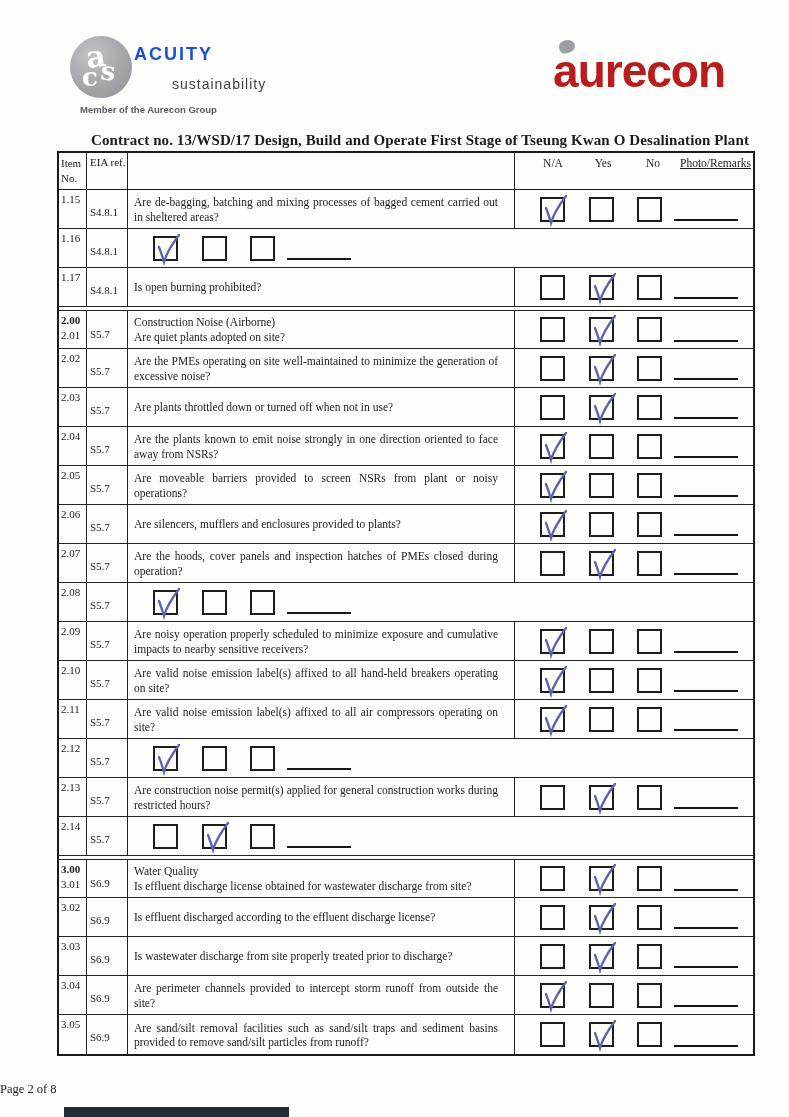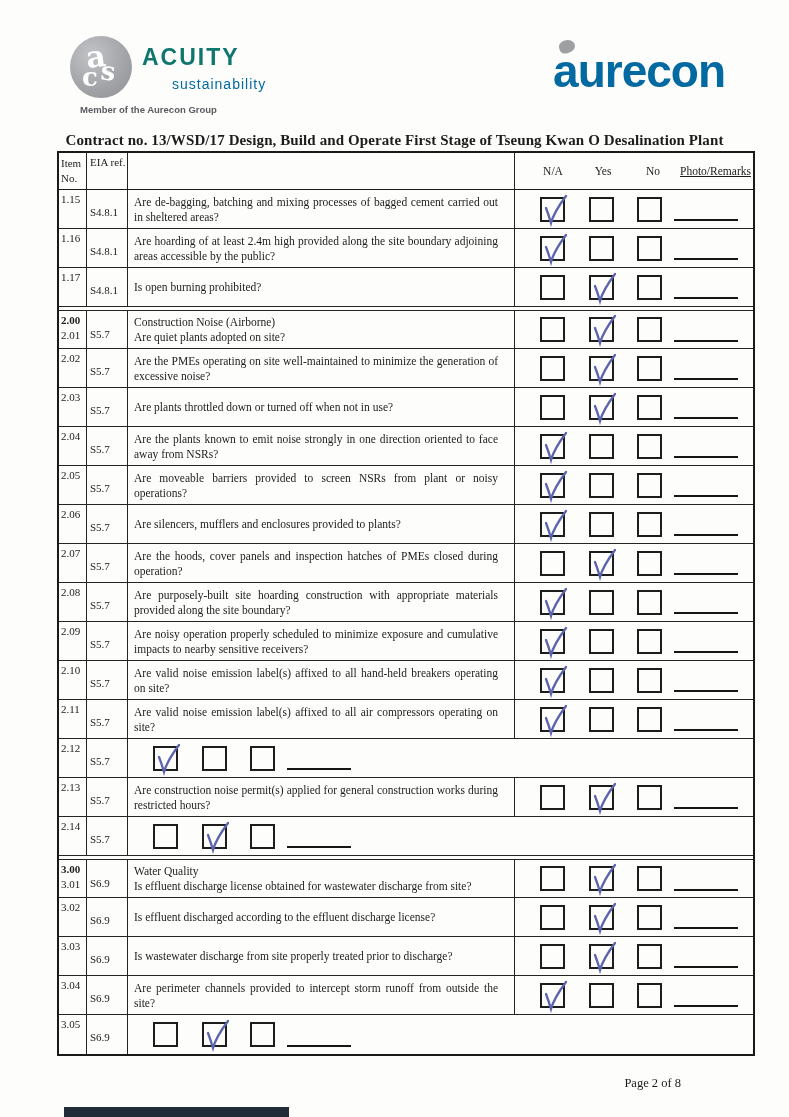--- a/index.html
+++ b/index.html
@@ -11,34 +11,34 @@
   .doc-header { display:flex; justify-content:space-between; align-items:flex-start;
                 padding:36px 58px 0 66px; }
   .acuity { position:relative; width:260px; height:86px; }
   .acs-circle { position:absolute; left:4px; top:0; width:62px; height:62px; border-radius:50%;
                 background:radial-gradient(circle at 35% 30%, #c2c3c6 0%, #a3a5a8 55%, #8e9093 100%); }
   .acs-circle span { position:absolute; color:#fff; font-family:"DejaVu Serif", serif;
                      font-weight:bold; line-height:1; }
   .acs-a { font-size:30px; left:16px; top:6px; transform:rotate(-8deg); }
   .acs-c { font-size:26px; left:12px; top:28px; }
   .acs-s { font-size:26px; left:31px; top:22px; transform:rotate(6deg); }
-  .acuity-word { position:absolute; left:76px; top:8px; font-family:"Liberation Sans", sans-serif;
-                 font-weight:bold; font-size:23px; letter-spacing:2px; color:#0f766e; }
+  .acuity-word { position:absolute; left:68px; top:8px; font-family:"Liberation Sans", sans-serif;
+                 font-weight:bold; font-size:18px; letter-spacing:2px; color:#1d4ed8; }
   .acuity-tag  { position:absolute; left:106px; top:40px; font-family:"Liberation Sans", sans-serif;
-                 font-size:14px; letter-spacing:1px; color:#0369a1; }
+                 font-size:14px; letter-spacing:1px; color:#404040; }
   .acuity-member { position:absolute; left:14px; top:68px; font-family:"Liberation Sans", sans-serif;
                    font-size:9.5px; font-weight:bold; color:#5a5b5e; }
   .aurecon { position:relative; margin-top:12px; margin-right:6px; }
   .aurecon-word { font-family:"Liberation Sans", sans-serif; font-weight:bold; font-size:46px;
-                  letter-spacing:-1px; color:#0369a1; line-height:1; }
+                  letter-spacing:-1px; color:#b91c1c; line-height:1; }
   .aurecon-dot { position:absolute; left:6px; top:-8px; width:16px; height:13px; border-radius:50% 60% 55% 45%;
                  background:#9d9fa2; transform:rotate(-18deg); }
 
   
-  .title { text-align:center; font-weight:bold; font-size:15px; margin-top:10px; padding:0 40px;
+  .title { text-align:right; font-weight:bold; font-size:15px; margin-top:10px; padding:0 40px;
            letter-spacing:0.1px; }
 
   
   .tbl { margin:2px 34px 0 57px; border:2px solid #1a1a1a; }
   .trow { display:flex; border-bottom:1.4px solid #242424; min-height:39px; }
   .trow:last-child { border-bottom:none; }
   .trow.section-start { border-top:1.4px solid #242424; margin-top:3px; }
   .c { border-right:1.2px solid #242424; }
   .c.item { width:28px; font-size:11px; padding:2px 1px 0 2px; display:flex; flex-direction:column; }
   .c.item .sec-no { font-weight:bold; }
@@ -52,26 +52,26 @@
   .slot { width:50px; display:flex; justify-content:center; }
   .remark-slot { flex:1; display:flex; justify-content:flex-end; padding-right:15px;text-decoration:underline; }
   .cb { width:25px; height:25px; border:2.6px solid #1d1d1d; position:relative; background:transparent; }
   .cb svg { position:absolute; left:-3px; top:-7px; overflow:visible; }
   .remark-line { width:64px; border-bottom:2px solid #161616; height:1px; position:relative; top:11px; }
 
   
   .thead { display:flex; border-bottom:1.6px solid #1a1a1a; min-height:37px; font-size:11.5px; }
   .thead .c { padding-top:3px; }
   .thead .c.item { line-height:15px; }
-  .thead .c.checks { align-items:flex-start; padding-top:12px;justify-content:space-between; }
+  .thead .c.checks { align-items:flex-start; padding-top:4px;justify-content:space-between; }
   .thead .slot { justify-content:center; }
   .thead .remark-slot { justify-content:center; padding-right:0; }
 
   
-  .footer { text-align:right; padding-right:108px; margin-top:20px; font-size:12.5px; }
+  .footer { padding-right:60px; margin-top:26px; font-size:12.5px; }
   .scan-bar { position:absolute; left:64px; bottom:0px; width:225px; height:10px; background:#222b38; }
 </style>
 </head>
 <body>
 
 <div class="page">
 
   <div class="doc-header">
     <div class="acuity">
       <div class="acs-circle">
@@ -139,24 +139,20 @@
     </div>
   </div>
         <div class="trow">
     <div class="c item">
 
       <span>1.16</span>
     </div>
     <div class="c ref">
       <span>S4.8.1</span>
     </div>
-    <div class="c q">
-
-      <div class="q-text">Are hoarding of at least 2.4m high provided along the site boundary adjoining areas accessible by the public?</div>
-    </div>
     <div class="c checks">
       <div class="slot">
               <div class="cb">
                 <svg width="32" height="38" viewBox="0 0 32 38">
                   <path d="M7 16 Q10 24 12 31 Q15 20 27 4" fill="none" stroke="#5c63ad" stroke-width="2.3" stroke-linecap="round"></path>
                 </svg>
               </div>
             </div>
       <div class="slot">
               <div class="cb"></div>
@@ -418,24 +414,20 @@
     </div>
   </div>
         <div class="trow">
     <div class="c item">
 
       <span>2.08</span>
     </div>
     <div class="c ref">
       <span>S5.7</span>
     </div>
-    <div class="c q">
-
-      <div class="q-text">Are purposely-built site hoarding construction with appropriate materials provided along the site boundary?</div>
-    </div>
     <div class="c checks">
       <div class="slot">
               <div class="cb">
                 <svg width="32" height="38" viewBox="0 0 32 38">
                   <path d="M7 16 Q10 24 12 31 Q15 20 27 4" fill="none" stroke="#5c63ad" stroke-width="2.3" stroke-linecap="round"></path>
                 </svg>
               </div>
             </div>
       <div class="slot">
               <div class="cb"></div>
@@ -751,20 +743,24 @@
     </div>
   </div>
         <div class="trow">
     <div class="c item">
 
       <span>3.05</span>
     </div>
     <div class="c ref">
       <span>S6.9</span>
     </div>
+    <div class="c q">
+
+      <div class="q-text">Are sand/silt removal facilities such as sand/silt traps and sediment basins provided to remove sand/silt particles from runoff?</div>
+    </div>
     <div class="c checks">
       <div class="slot">
               <div class="cb"></div>
             </div>
       <div class="slot">
               <div class="cb">
                 <svg width="32" height="38" viewBox="0 0 32 38">
                   <path d="M7 16 Q10 24 12 31 Q15 20 27 4" fill="none" stroke="#5c63ad" stroke-width="2.3" stroke-linecap="round"></path>
                 </svg>
               </div>

